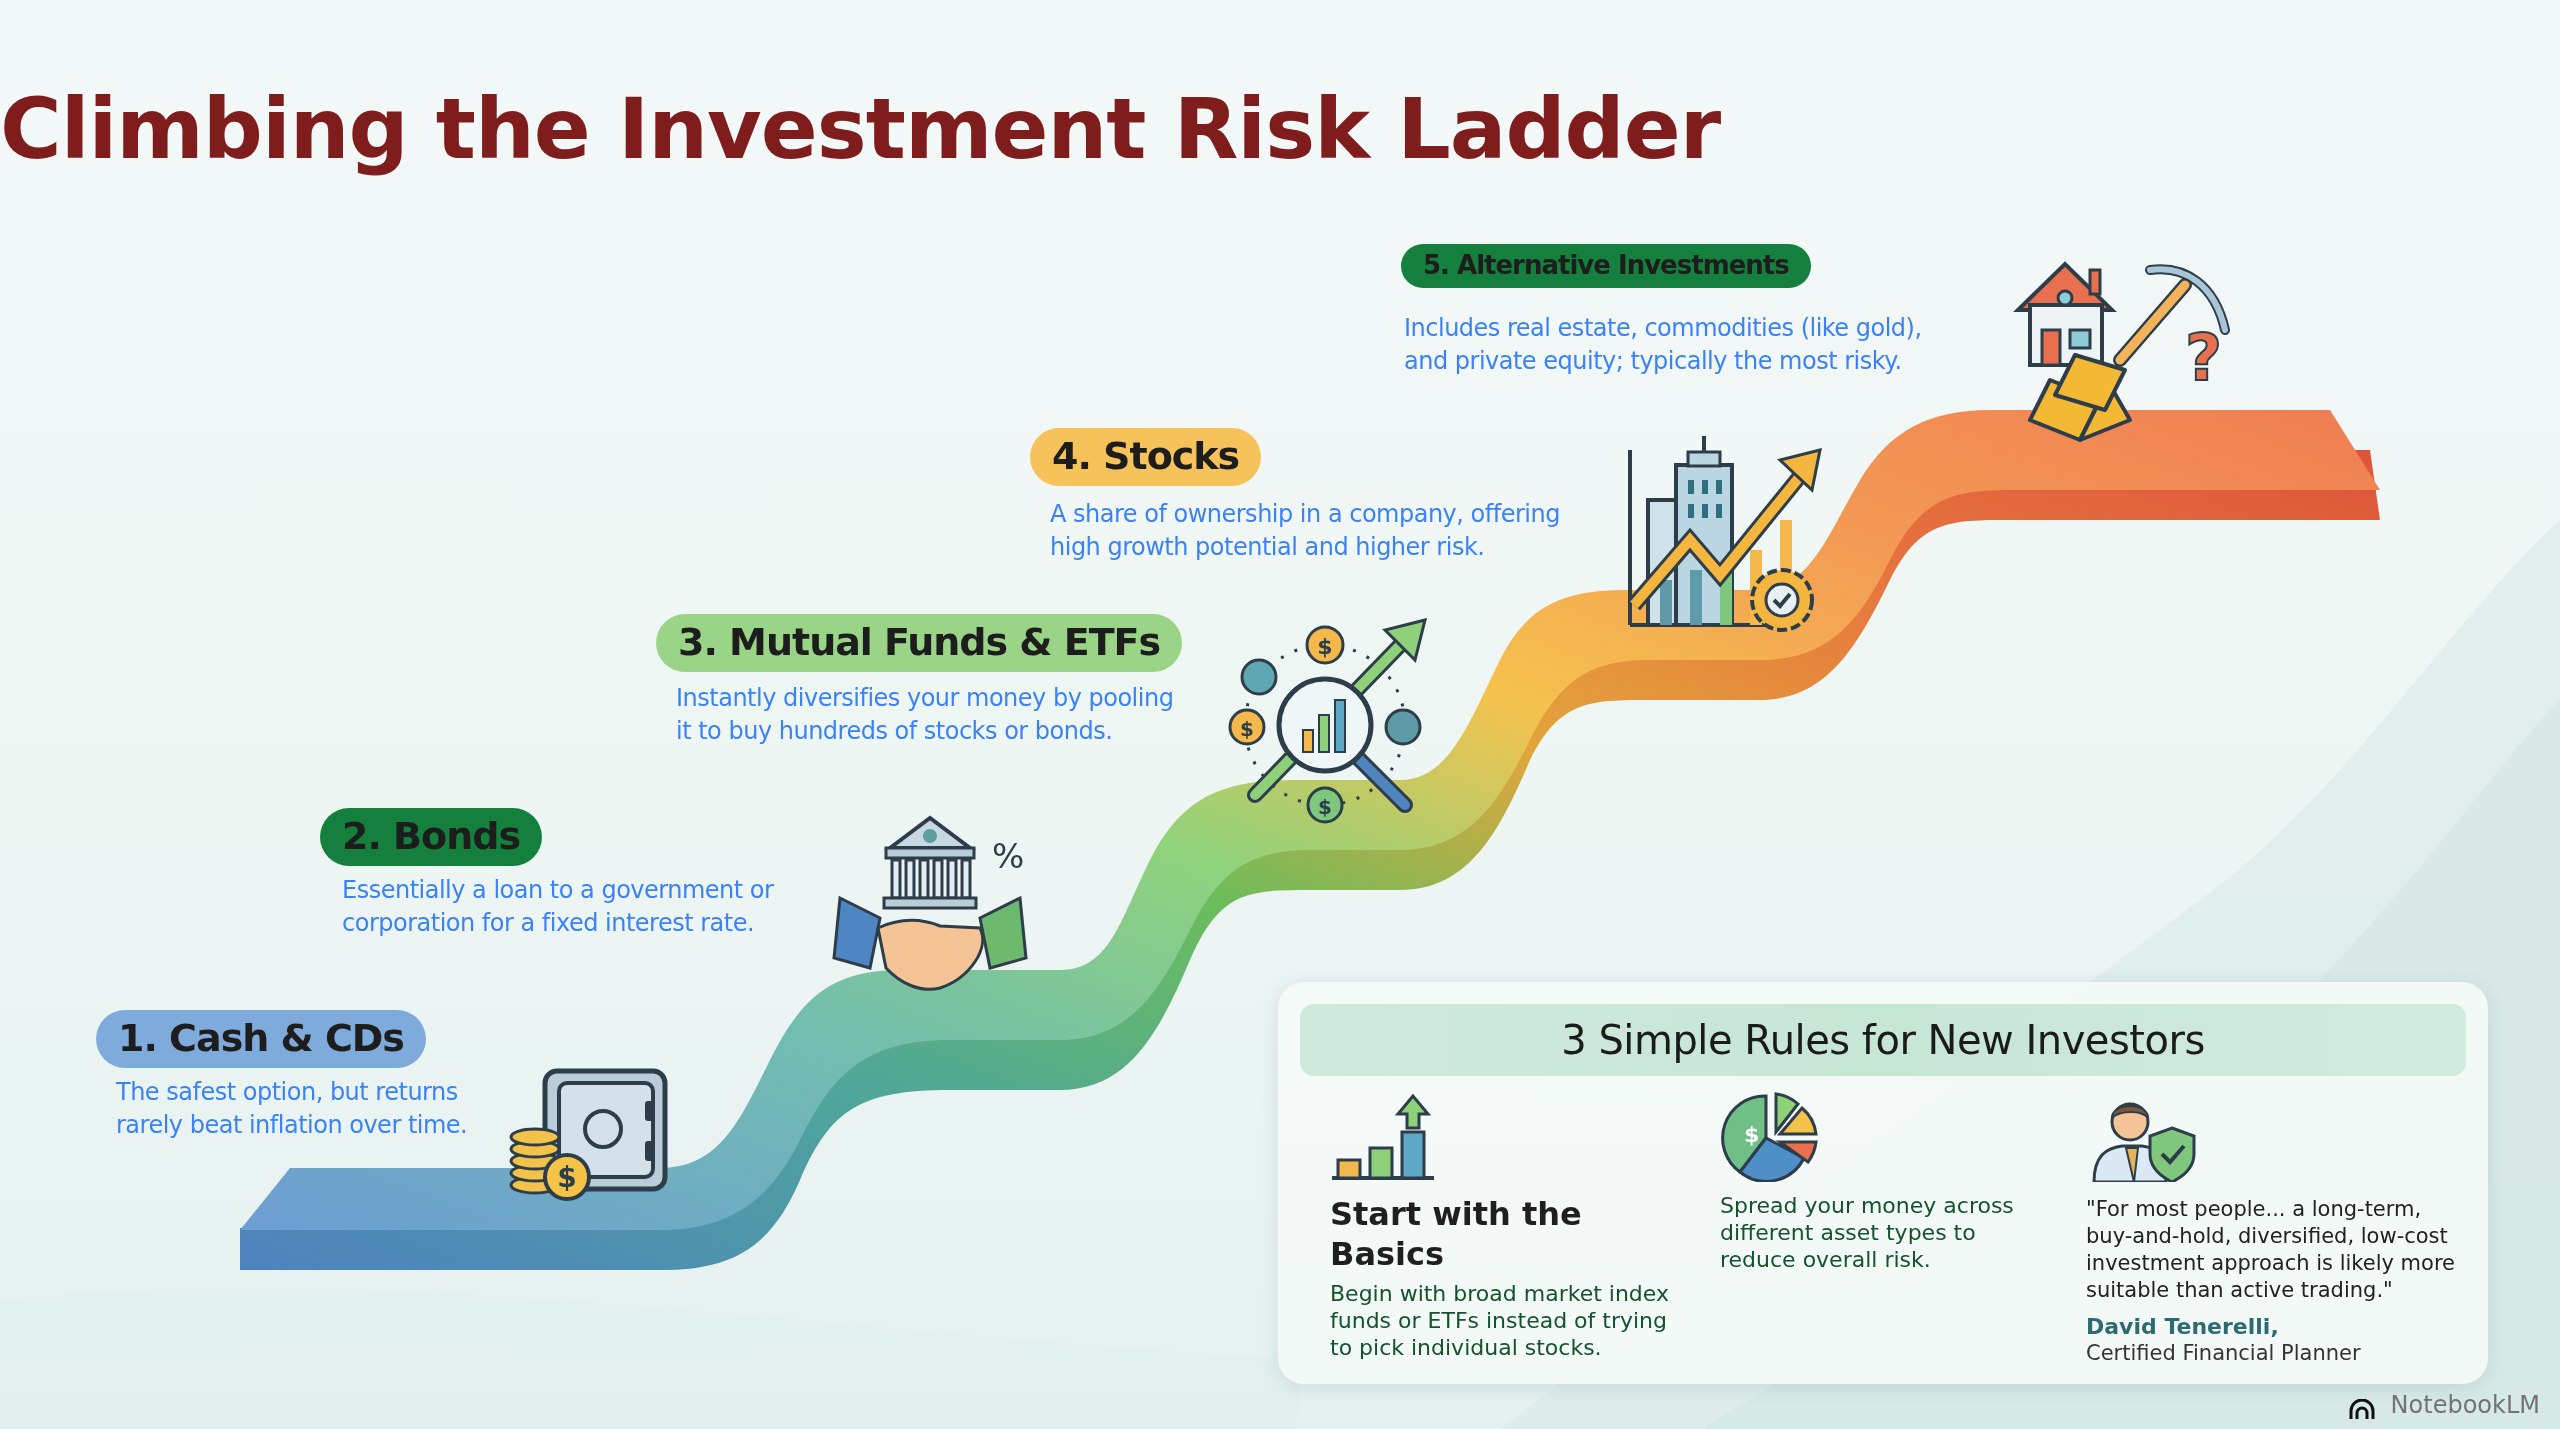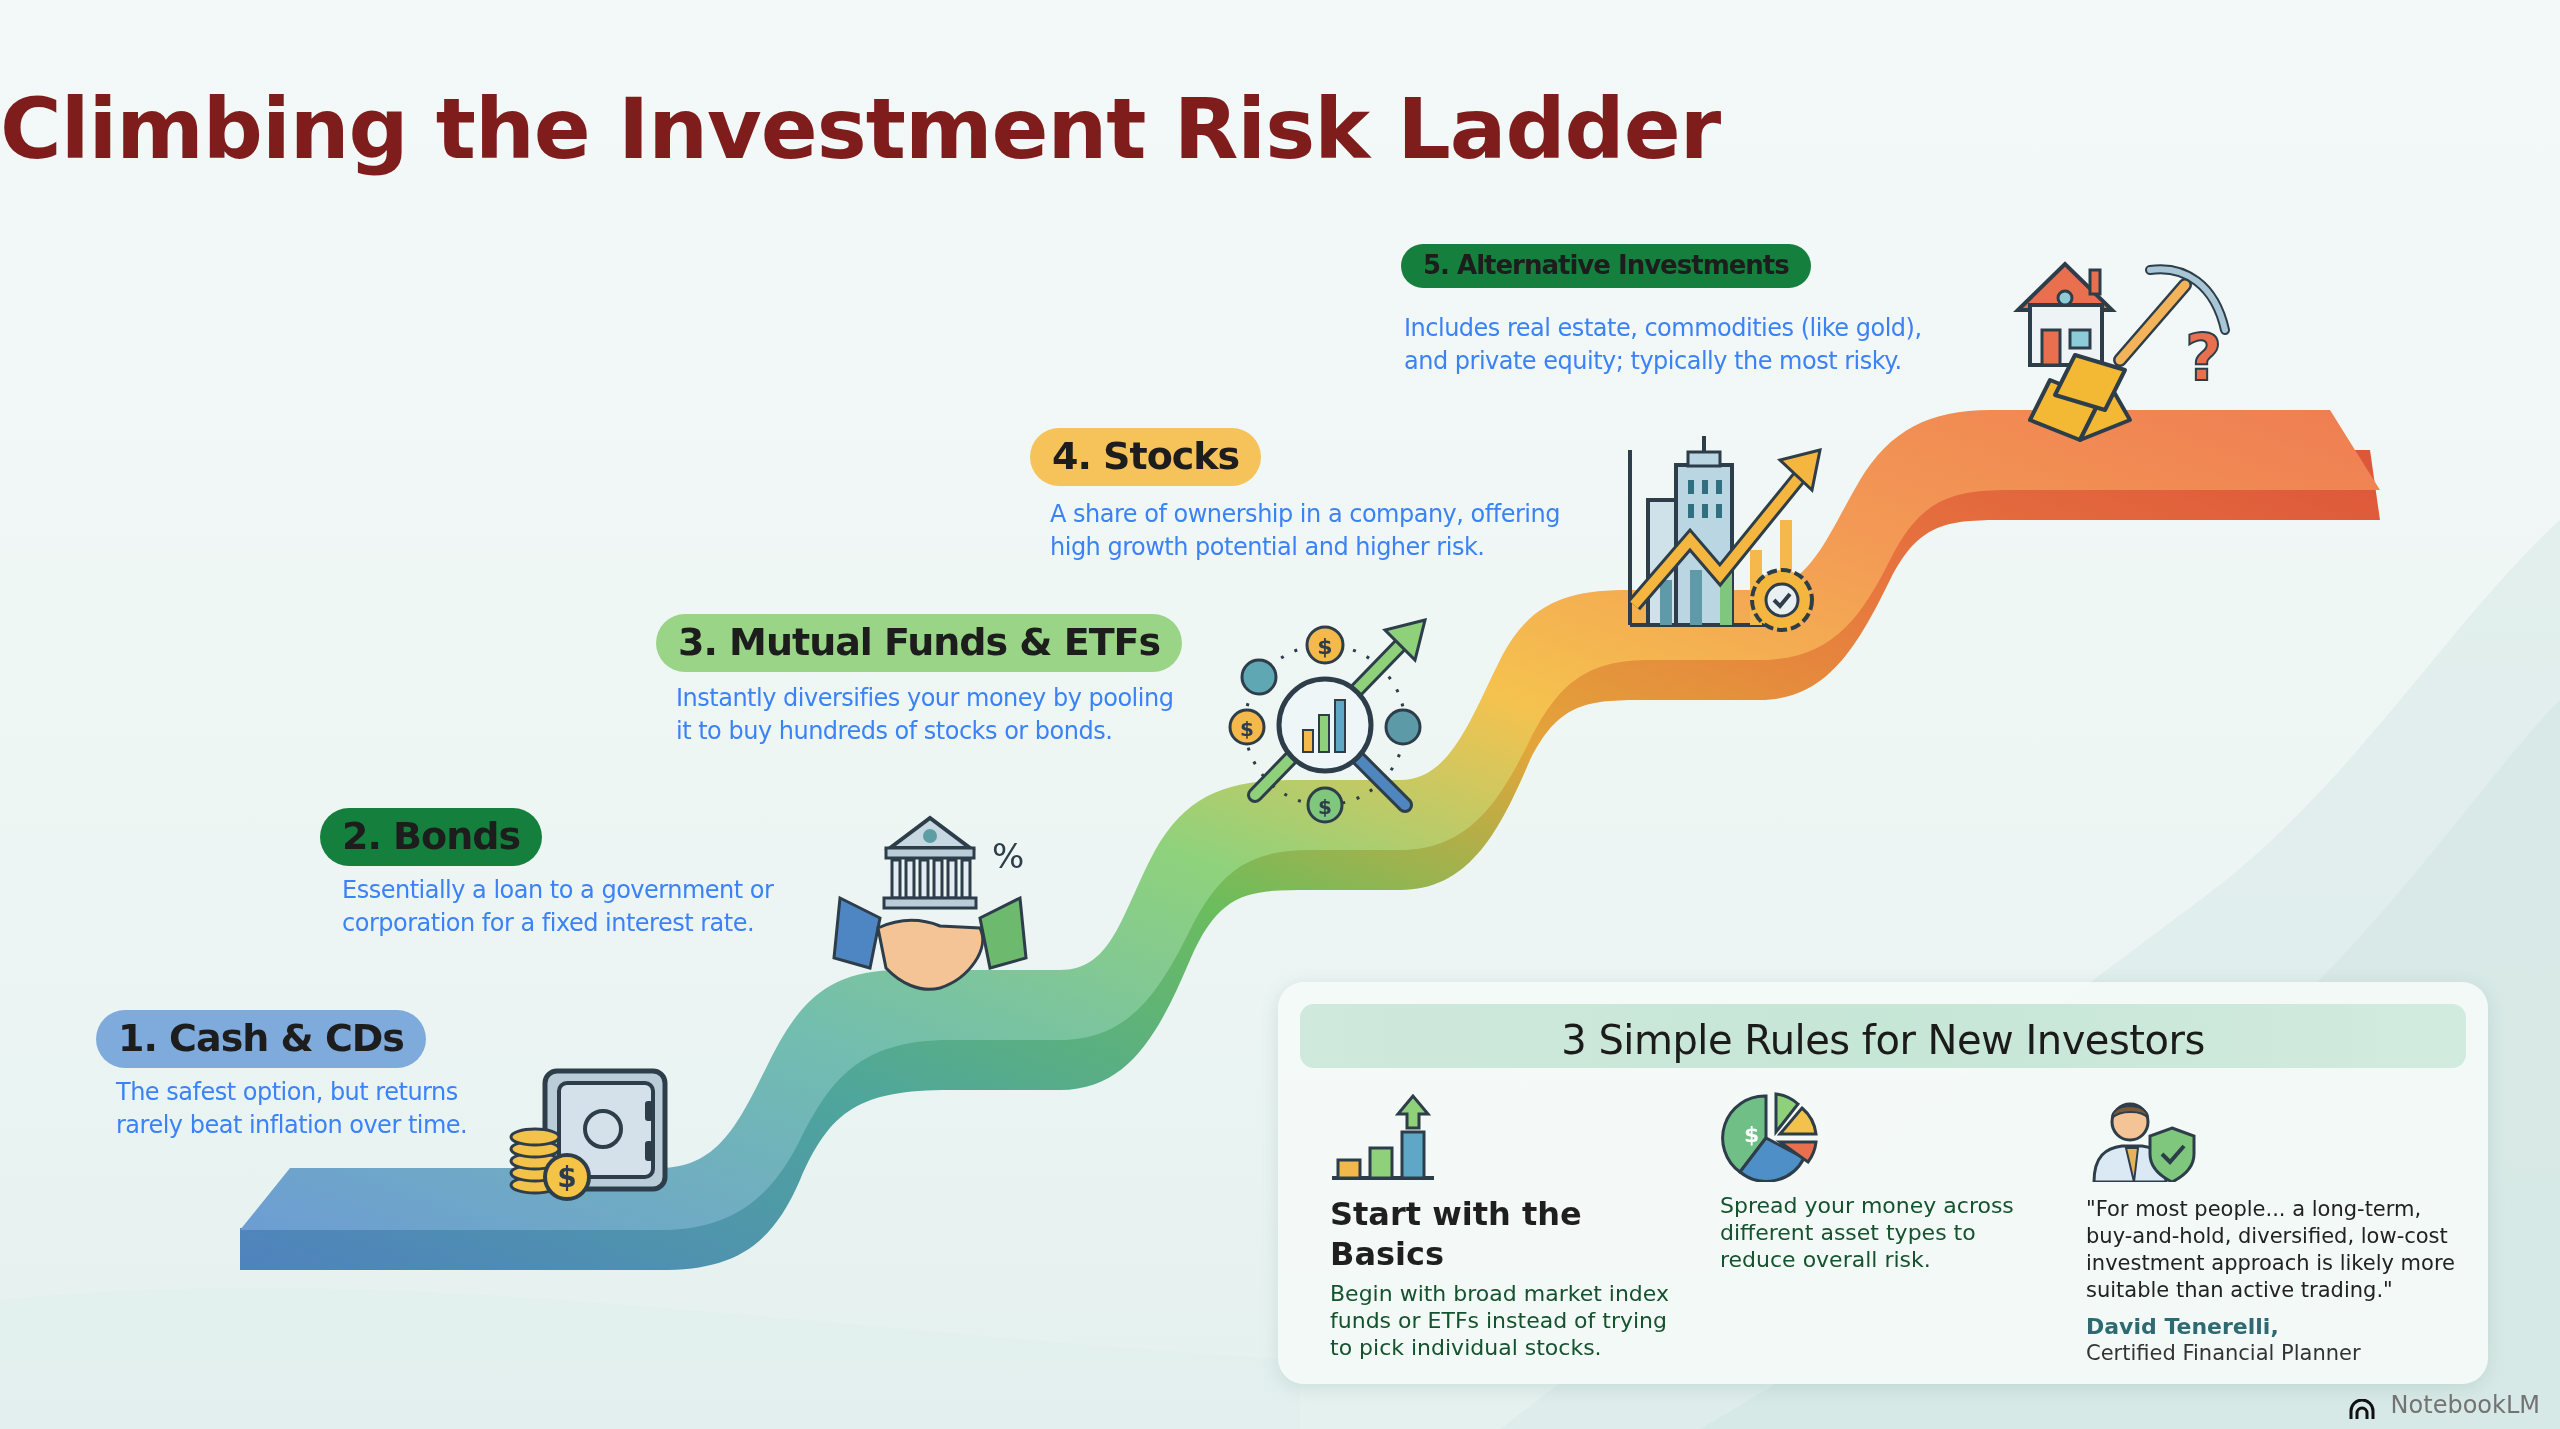--- a/index.html
+++ b/index.html
@@ -25,21 +25,21 @@
     position:absolute; font-size:24px; line-height:33px; color:#3b82f6;
     font-family:"DejaVu Sans", sans-serif; letter-spacing:-0.5px;
   }
   .icon { position:absolute; }
   .rules-card {
     position:absolute; left:1278px; top:982px; width:1210px; height:402px;
     background:rgba(244,250,247,0.92); border-radius:26px;
     box-shadow:0 4px 18px rgba(90,140,130,0.18);
   }
   .rules-header {
-    position:absolute; left:22px; top:22px; width:1166px; height:64px;
+    position:absolute; left:22px; top:22px; width:1166px; height:72px;
     background:linear-gradient(90deg,#cfe9dc,#c6e6d6,#d2ebdf);
     border-radius:14px; text-align:center; line-height:72px;
     font-family:"DejaVu Sans", sans-serif; font-size:40px; color:#1b1b1b; letter-spacing:-0.5px;
   }
   .rule { position:absolute; top:110px; }
   .rule-title {
     font-family:"DejaVu Sans", sans-serif; font-weight:bold; font-size:32px; line-height:40px; color:#1f1f1f;
     margin-top:8px;
   }
   .rule-text { font-family:"DejaVu Sans", sans-serif; font-size:22px; line-height:27px; color:#14532d; margin-top:6px; }

